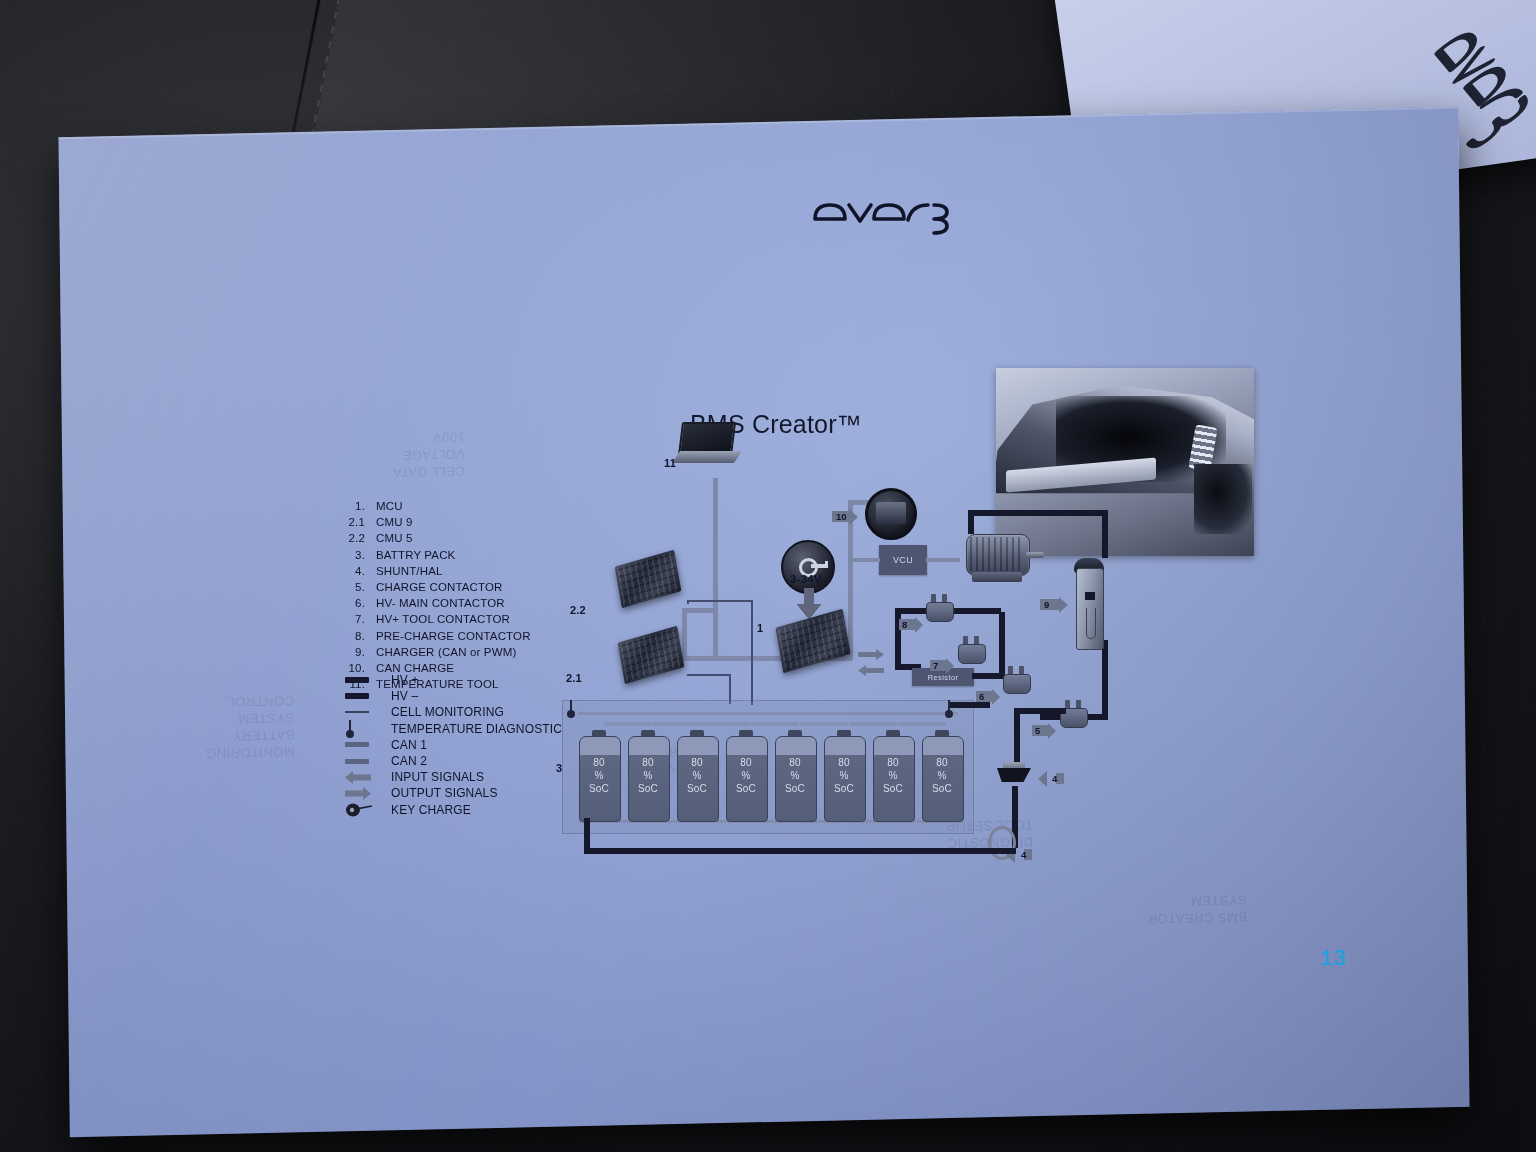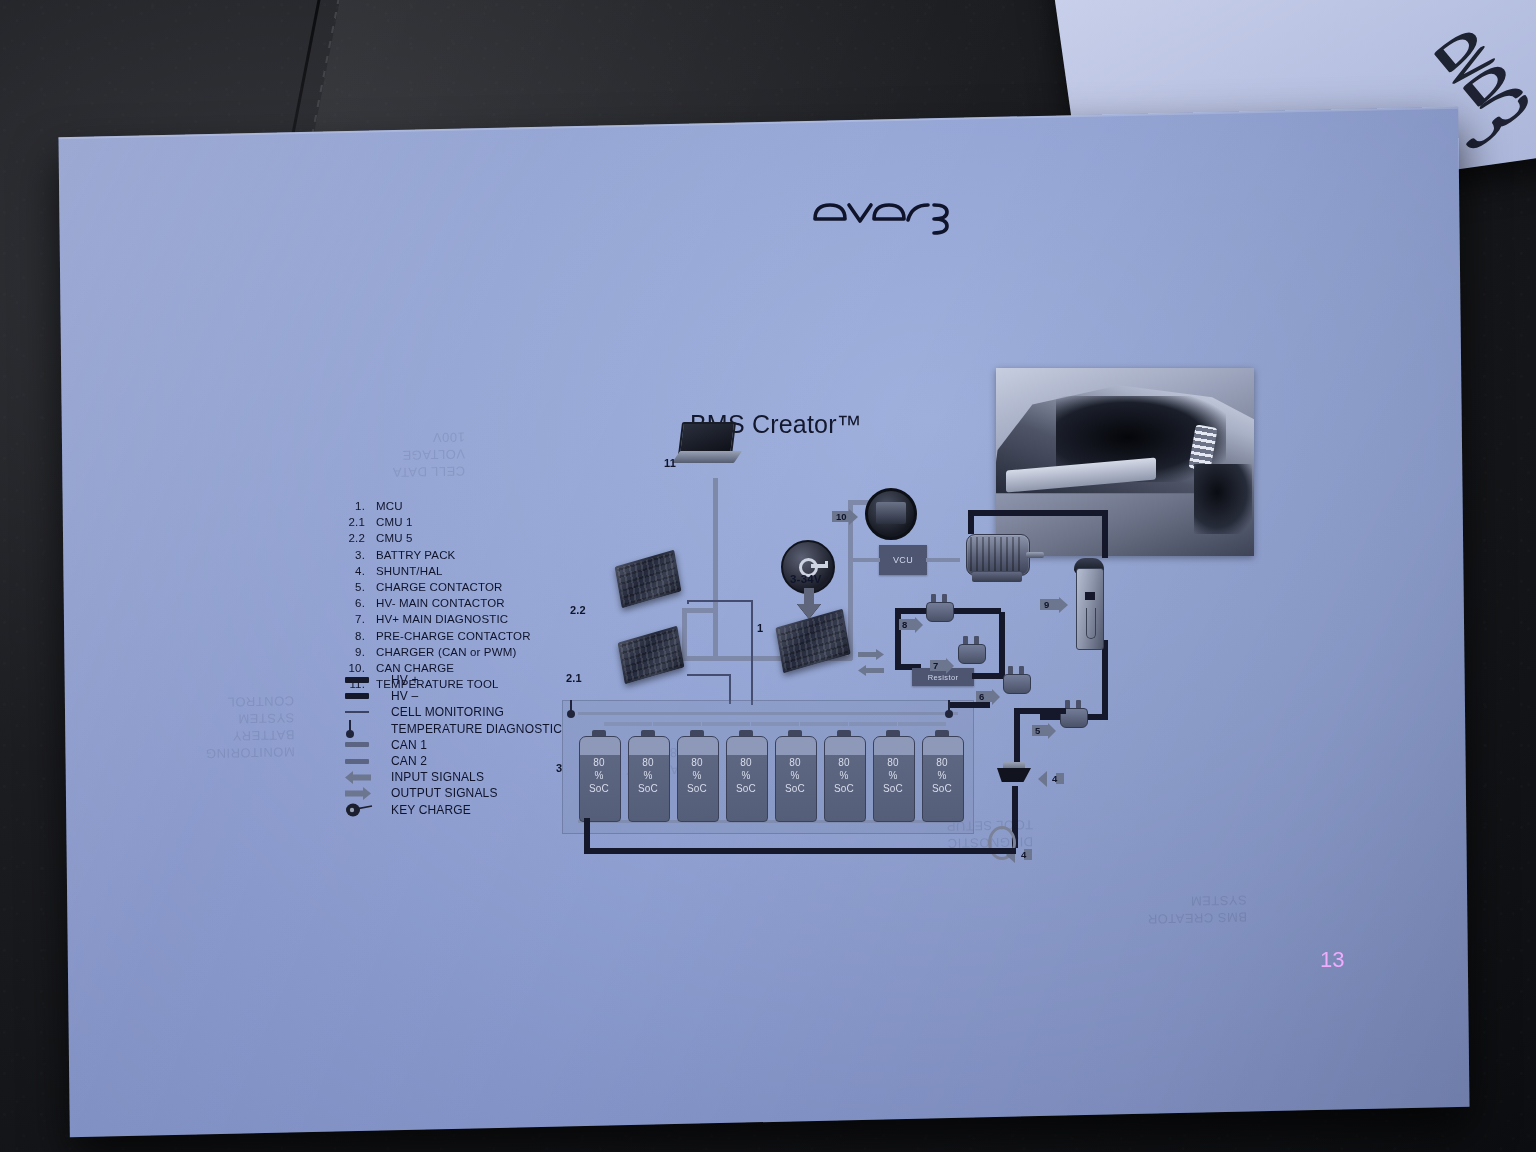--- a/index.html
+++ b/index.html
@@ -53,22 +53,22 @@
   .sheet-bleed{position:absolute;inset:0;pointer-events:none;opacity:.14;}
   .bleed-col{position:absolute;font-family:"Liberation Sans",sans-serif;
       color:#2a3355;font-size:13px;letter-spacing:.5px;
       transform:rotate(180deg);white-space:pre;line-height:17px;}
 
   
   .content{position:absolute;inset:0;}
 
   .brand-logo{position:absolute;left:810px;top:186px;width:150px;height:52px;}
 
-  .page-no{position:absolute;left:1320px;top:947px;font-size:22px;color:#f0abfc;
-      font-family:Liberation Sans, sans-serif;}
+  .page-no{position:absolute;left:1320px;top:947px;font-size:22px;color:#0ea5e9;
+      font-family:Liberation Mono, monospace;}
 
   .title{position:absolute;left:690px;top:410px;font-size:25px;color:#14182c;
       letter-spacing:.2px;}
 
   
   .legend-num{position:absolute;left:335px;top:498px;width:260px;
       font-size:11.5px;color:#10142b;line-height:16.2px;letter-spacing:.15px;}
   .legend-num .row{display:flex;}
   .legend-num .n{width:30px;text-align:right;padding-right:11px;flex:none;}
 
@@ -277,21 +277,21 @@
 
     <div class="title">BMS Creator™</div>
 
     <div class="legend-num">
       <div class="row">
           <span class="n">1.</span>
           <span>MCU</span>
         </div>
       <div class="row">
           <span class="n">2.1</span>
-          <span>CMU 1</span>
+          <span>CMU 9</span>
         </div>
       <div class="row">
           <span class="n">2.2</span>
           <span>CMU 5</span>
         </div>
       <div class="row">
           <span class="n">3.</span>
           <span>BATTRY PACK</span>
         </div>
       <div class="row">
@@ -301,21 +301,21 @@
       <div class="row">
           <span class="n">5.</span>
           <span>CHARGE CONTACTOR</span>
         </div>
       <div class="row">
           <span class="n">6.</span>
           <span>HV- MAIN CONTACTOR</span>
         </div>
       <div class="row">
           <span class="n">7.</span>
-          <span>HV+ MAIN DIAGNOSTIC</span>
+          <span>HV+ TOOL CONTACTOR</span>
         </div>
       <div class="row">
           <span class="n">8.</span>
           <span>PRE-CHARGE CONTACTOR</span>
         </div>
       <div class="row">
           <span class="n">9.</span>
           <span>CHARGER (CAN or PWM)</span>
         </div>
       <div class="row">

